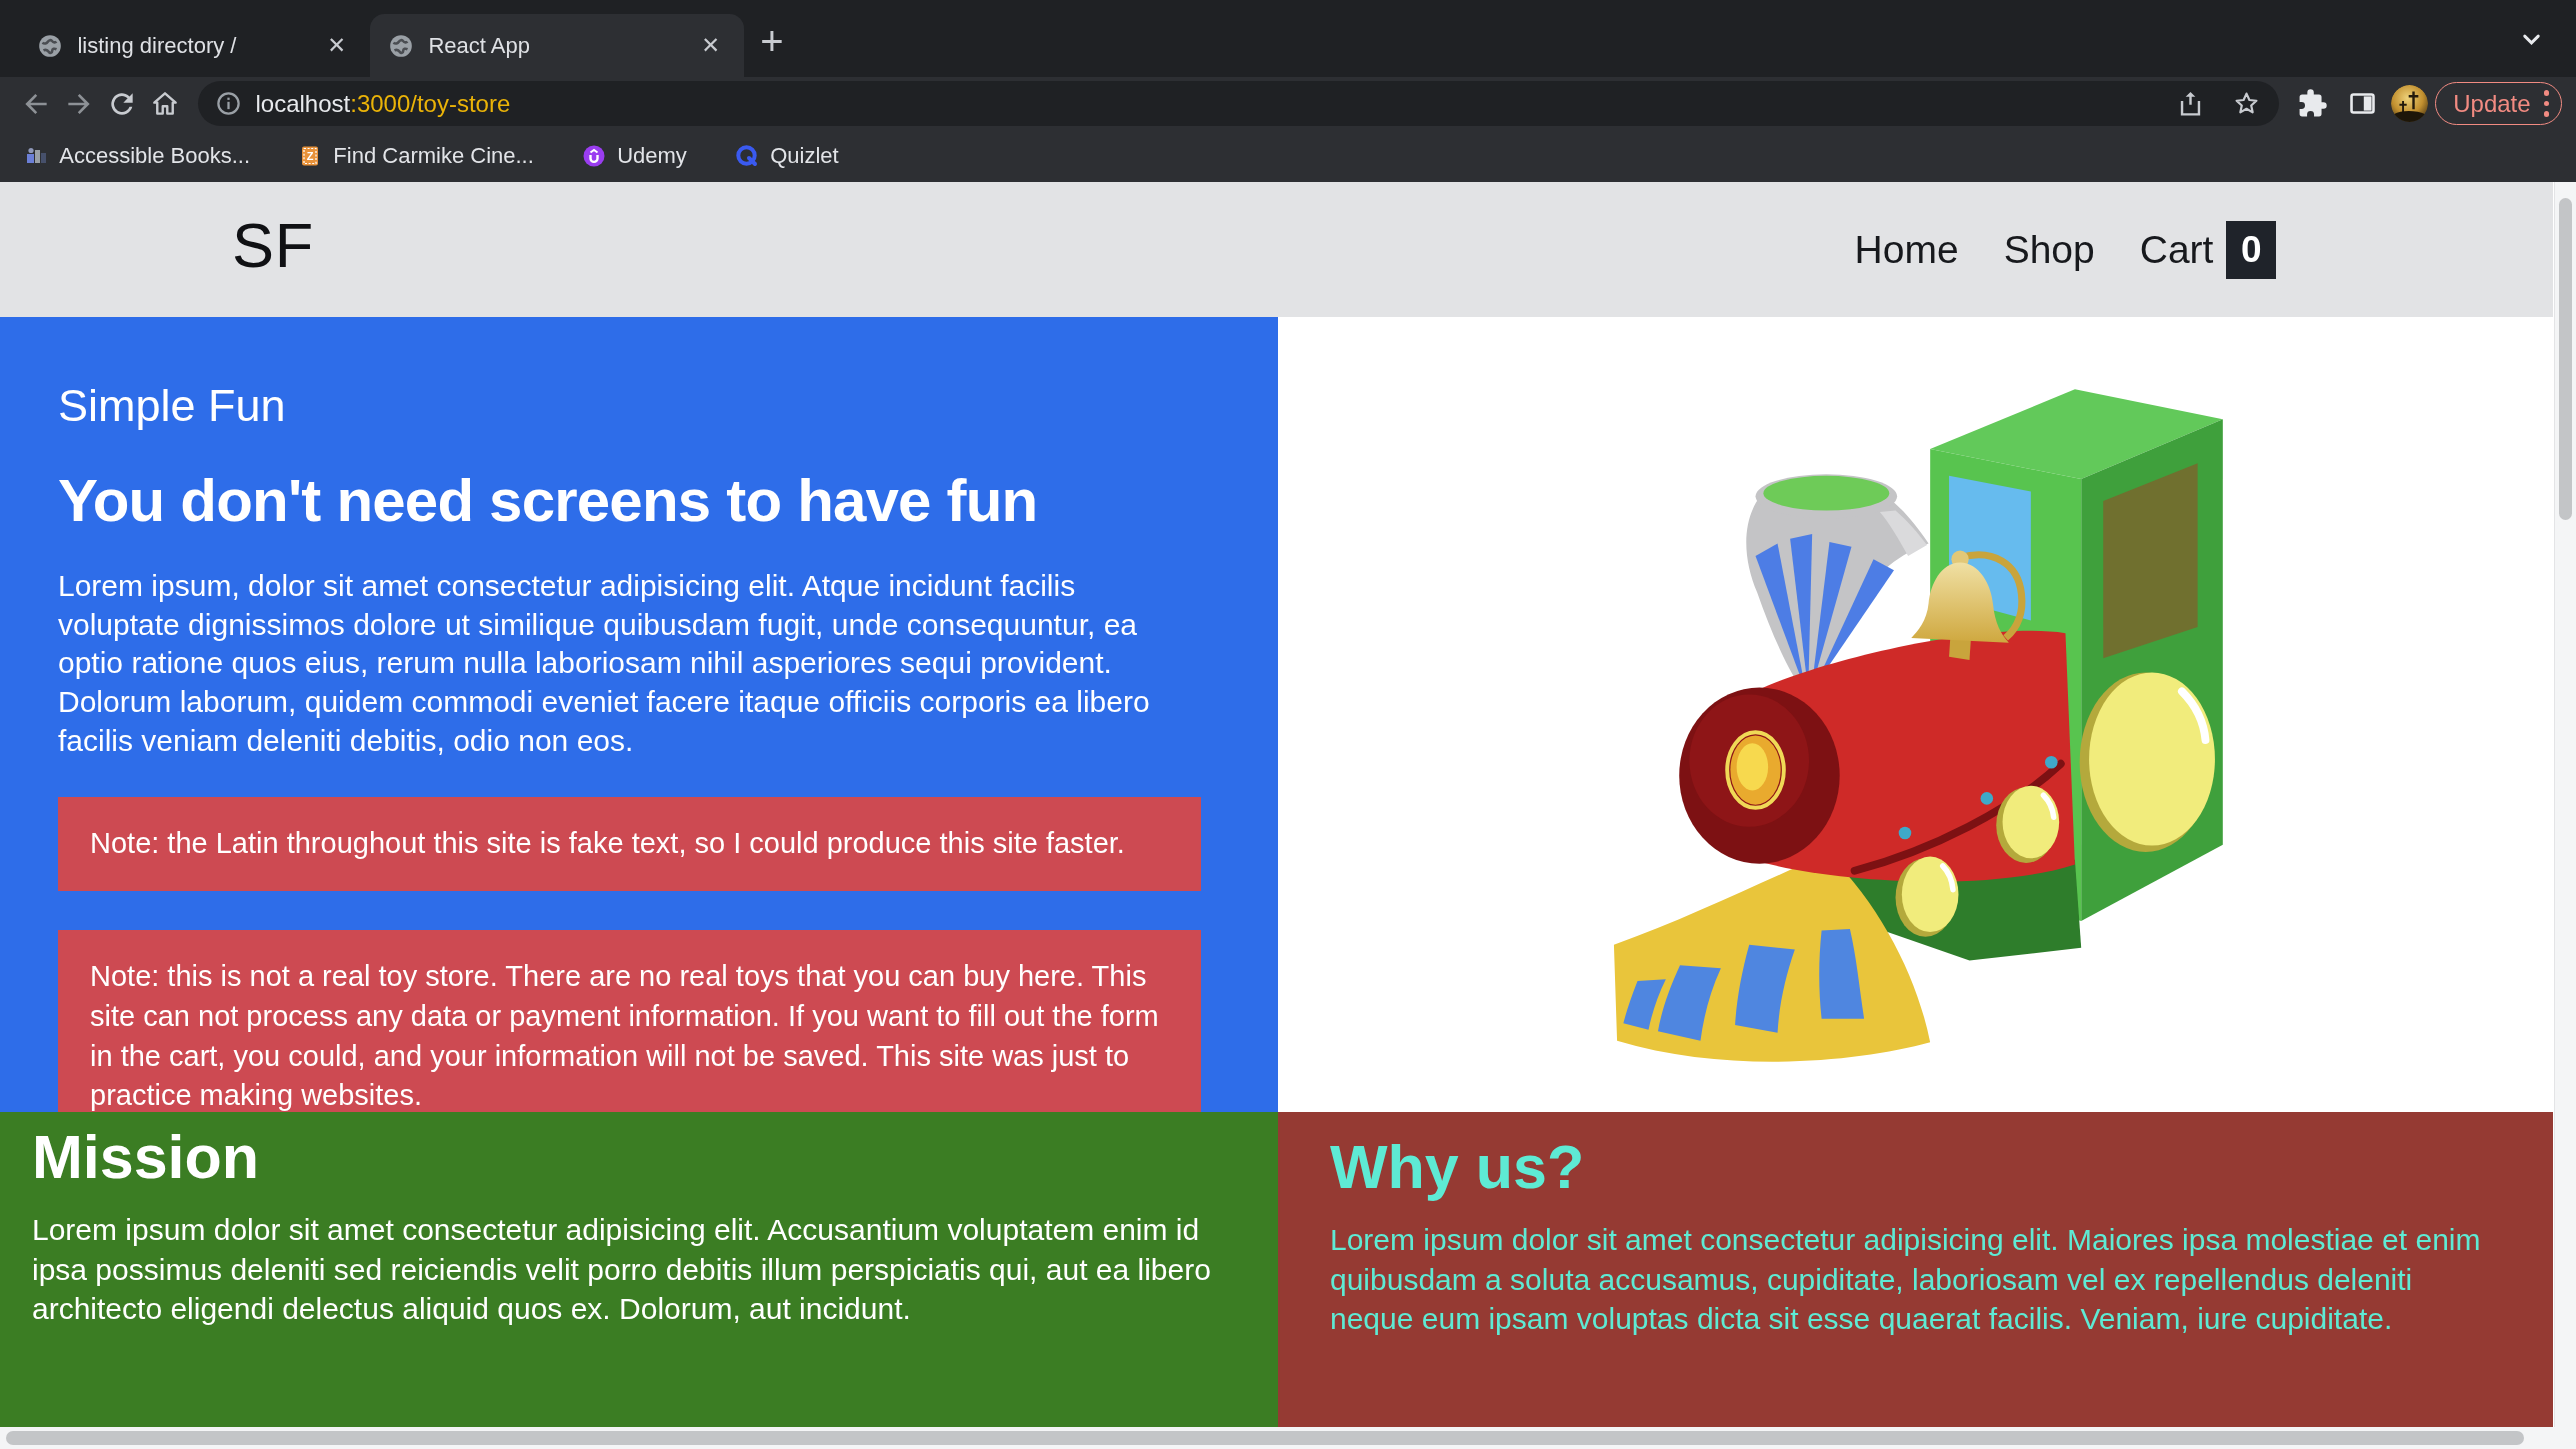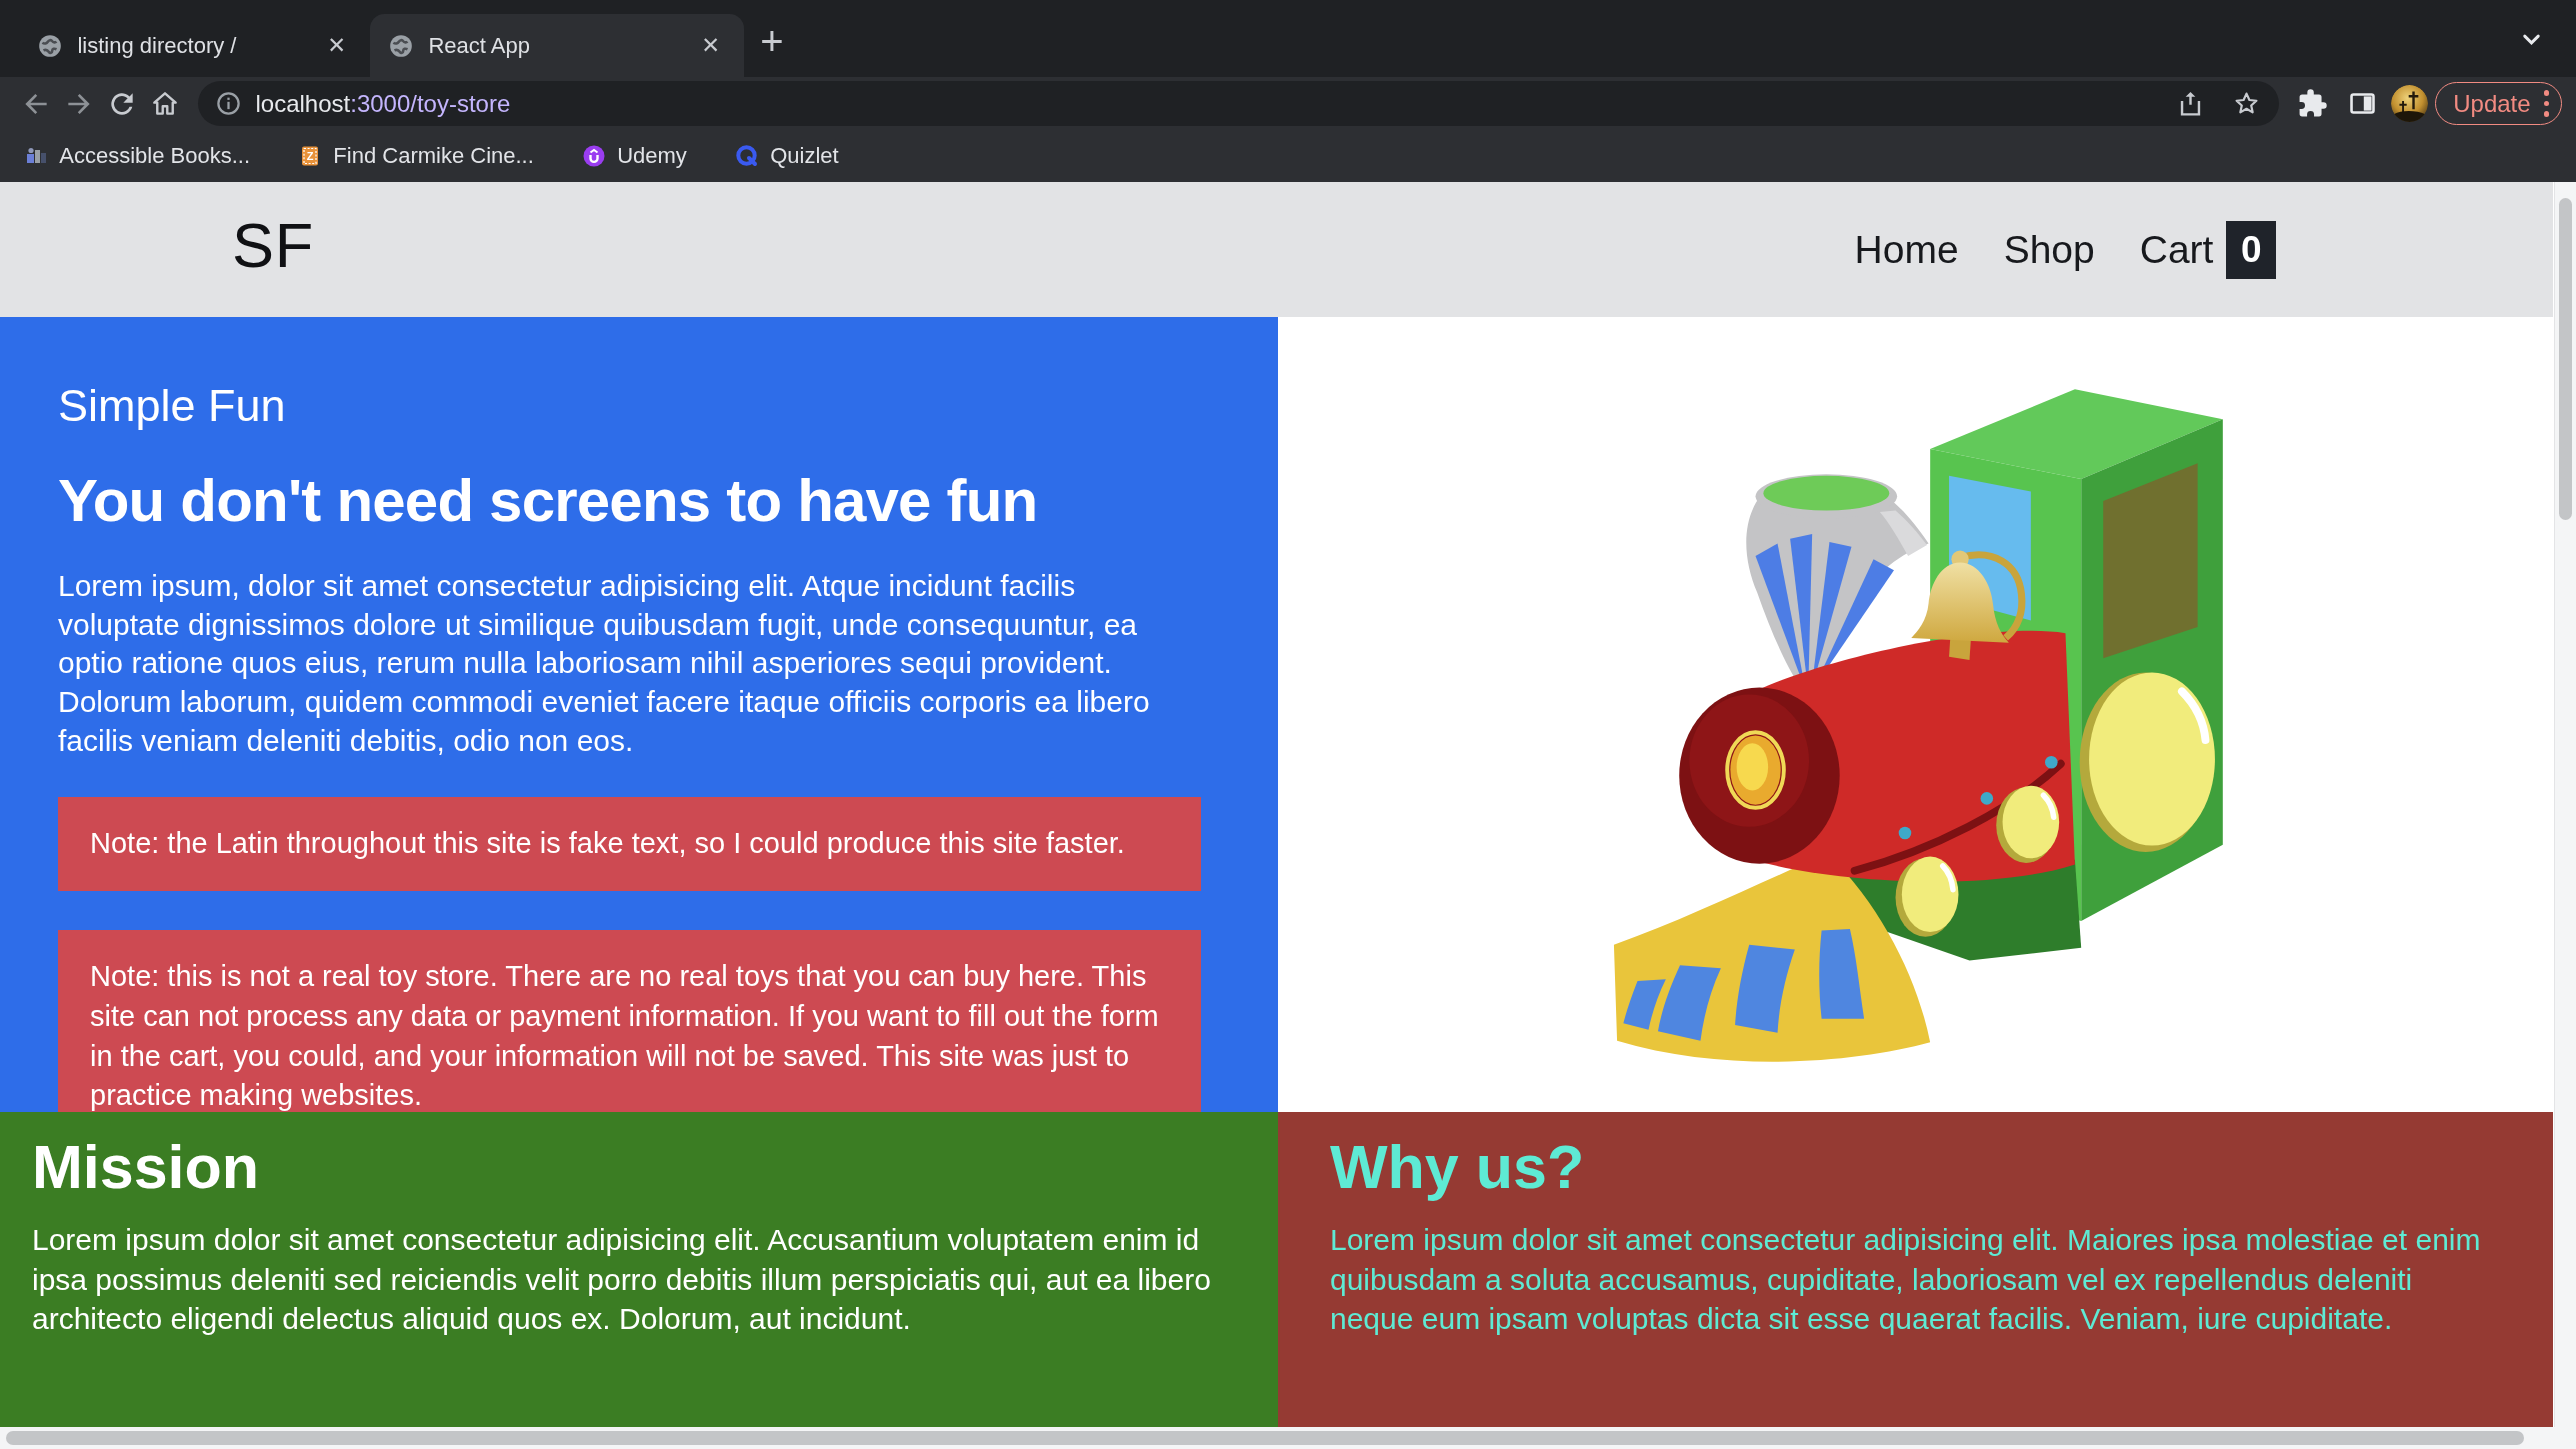--- a/index.html
+++ b/index.html
@@ -19,21 +19,21 @@
   .favicon { width:26px; height:26px; flex:0 0 auto; }
   .newtab-btn { color:#c8cbd0; font-size:40px; line-height:40px; margin:0 0 16px 16px; font-weight:300; }
   .strip-spacer { flex:1; }
   .strip-chevron { color:#e8eaed; margin:0 11.3px 24px 0; }
 
   .toolbar { height:53px; background:#2d2f33; display:flex; align-items:center; padding:0 14.5px; }
   .nav-btn { width:43px; height:43px; display:flex; align-items:center; justify-content:center; flex:0 0 auto; }
   .omnibox { flex:1; height:45px; background:#1f2124; border-radius:22.5px; margin:0 11.3px;
              display:flex; align-items:center; padding:0 11.3px 0 17.7px; gap:13px; min-width:0; }
   .url { font-size:24px; color:#e8eaed; white-space:nowrap; }
-  .url .dim { color:#c4b5fd; }
+  .url .dim { color:#eab308; }
   .omni-spacer { flex:1; }
   .tool-right { display:flex; align-items:center; gap:7px; }
   .avatar { width:37px; height:37px; border-radius:50%; overflow:hidden; flex:0 0 auto; }
   .update-btn { height:43px; border:1.6px solid #f28b82; border-radius:22px; color:#f28b82;
                 display:flex; align-items:center; gap:13px; padding:0 11.3px 0 17.7px; font-size:24px; }
   .kebab { display:flex; flex-direction:column; gap:4.8px; }
   .kebab i { width:5.6px; height:5.6px; border-radius:50%; background:#f28b82; display:block; }
 
   .bookmarksbar { height:52px; background:#2d2f33; display:flex; align-items:center; padding:0 24px; gap:48px; }
   .bm { display:flex; align-items:center; gap:11.3px; }
@@ -53,21 +53,21 @@
 
   .hero { display:flex; height:795px; }
   .hero-left { width:1278px; background:#2e6de9; color:#fff; padding:63px 77px 0 58px; }
   .kicker { font-size:45px; font-weight:500; margin-bottom:34px; }
   .hero-title { font-size:60px; font-weight:700; margin-bottom:32px; letter-spacing:-0.8px; }
   .hero-body { font-size:30px; line-height:1.29; margin-bottom:37px; }
   .note { background:#cd4a52; padding:27px 32px; font-size:29px; line-height:1.37; margin-bottom:39px; }
   .hero-right { flex:1; display:flex; align-items:center; justify-content:center; background:#fff; }
 
   .bottom { display:flex; height:315px; }
-  .mission { width:1278px; background:#3b7d23; color:#fff; padding:20px 56px 0 32px; }
+  .mission { width:1278px; background:#3b7d23; color:#fff; padding:10px 56px 0 32px; }
   .why { flex:1; background:#953a33; color:#5eead4; padding:20px 72px 0 52px; }
   .section-title { font-size:61px; font-weight:700; margin-bottom:17.7px; }
   .section-body { font-size:30px; line-height:1.33; }
 
   
   .v-scroll { position:absolute; right:0; top:0; width:22.5px; height:1245px; background:#f4f5f6;
               border-left:0.8px solid #e3e4e6; }
   .v-thumb { position:absolute; left:4px; top:16px; width:13.7px; height:322px; background:#c3c5c7; border-radius:7.2px; }
   .h-scroll { position:absolute; left:0; bottom:0; width:2576px; height:22.5px; background:#f4f5f6; }
   .h-thumb { position:absolute; left:6.4px; top:4px; width:2518px; height:14.5px; background:#c3c5c7; border-radius:7.2px; }

